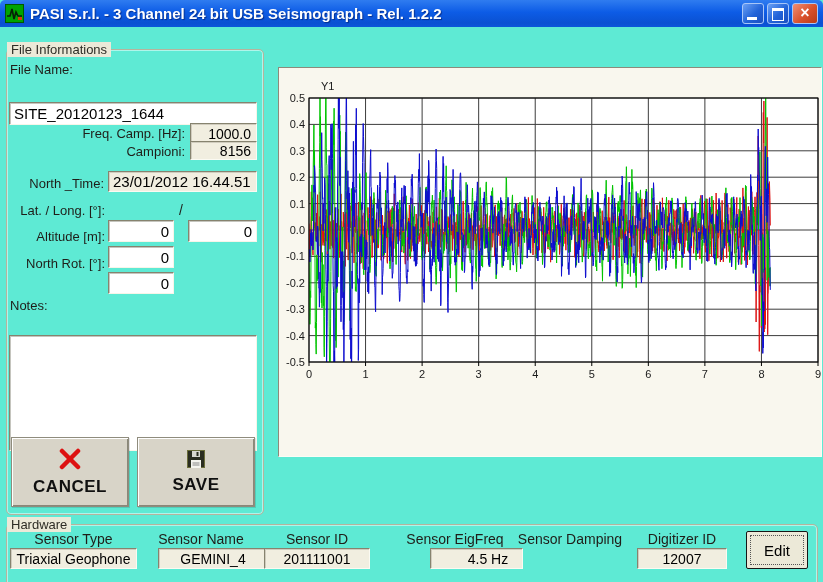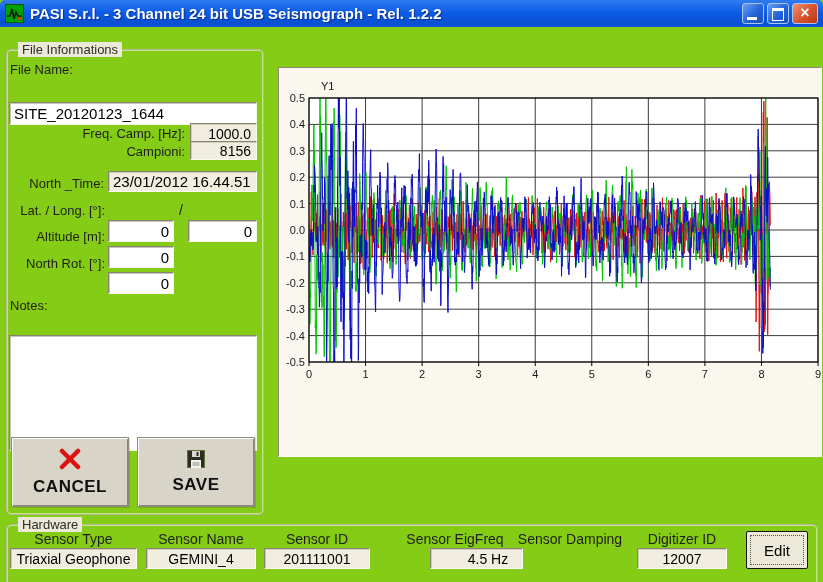--- a/index.html
+++ b/index.html
@@ -1,16 +1,16 @@
 <!DOCTYPE html>
 <html><head>
 <meta charset="utf-8">
 <style>
   html,body{margin:0;padding:0;background:#9a9a9a;}
-  .window{position:relative;width:823px;height:582px;background:#84cc16;overflow:hidden;
+  .window{position:relative;width:823px;height:582px;background:#5eead4;overflow:hidden;
           font-family:"Liberation Sans",sans-serif;box-sizing:border-box;}
 
   
   .titlebar{position:absolute;left:0;top:0;width:823px;height:27px;
     background:linear-gradient(180deg,#2f7cf0 0%,#0d5ce6 45%,#0a51d2 85%,#0c56da 100%);
     display:flex;align-items:center;border-radius:5px 5px 0 0;}
   .app-icon{width:19px;height:19px;margin:0 6px 0 5px;flex:none;}
   .title-text{color:#fff;font-size:15px;font-weight:bold;flex:1;white-space:nowrap;
     text-shadow:1px 1px 1px rgba(0,20,90,.6);}
   .win-buttons{display:flex;gap:3px;margin-right:5px;}
@@ -18,21 +18,21 @@
     position:relative;box-sizing:border-box;cursor:pointer;}
   .btn-blue{background:linear-gradient(135deg,#6aa0f4,#2263d8 55%,#1b4fc0);}
   .btn-red{width:26px;background:linear-gradient(135deg,#f08f74,#d9512c 55%,#b83a18);}
   .glyph-min::after{content:'';position:absolute;left:4px;bottom:3px;width:10px;height:3px;background:#fff;}
   .glyph-max::after{content:'';position:absolute;left:4px;top:4px;width:10px;height:9px;
     border:1px solid #fff;border-top-width:3px;}
   .glyph-close{color:#fff;font-size:16px;font-weight:bold;text-align:center;line-height:18px;}
 
   
   .group{position:absolute;border:1px solid #b7b39c;border-radius:5px;box-shadow:inset 0 0 0 1px rgba(255,255,255,.5);}
-  .group-label{position:absolute;top:-8px;left:11px;background:#ECE9D8;padding:0 4px;
+  .group-label{position:absolute;top:-8px;left:0;background:#ECE9D8;padding:0 4px;
     font-size:13px;color:#2e2d26;line-height:15px;}
 
   
   .lbl{position:absolute;font-size:13px;color:#1f1e19;}
   .rlbl{text-align:right;}
   .input{position:absolute;background:#fff;border:1px solid;
     border-color:#86836f #f7f5e9 #f7f5e9 #86836f;
     box-shadow:inset 1px 1px 0 rgba(90,88,70,.35);
     font-family:"Liberation Sans",sans-serif;font-size:15px;color:#000;
     padding:1px 4px;box-sizing:border-box;outline:none;margin-top:22px;}
@@ -215,21 +215,21 @@
   </div>
 
   <div class="group" style="left:6px;top:524px;width:810px;height:70px;">
     <span class="group-label">Hardware</span>
   </div>
 
   <div class="hw-label" style="left:10px;width:127px;">Sensor Type</div>
   <div class="rovalue hw-value" style="left:10px;width:127px;">Triaxial Geophone</div>
 
   <div class="hw-label" style="left:146px;width:110px;">Sensor Name</div>
-  <div class="rovalue hw-value" style="left:146px;width:110px;">GEMINI_4</div>
+  <div class="rovalue hw-value" style="left:158px;width:110px;">GEMINI_4</div>
 
   <div class="hw-label" style="left:264px;width:106px;">Sensor ID</div>
   <div class="rovalue hw-value" style="left:264px;width:106px;">201111001</div>
 
   <div class="hw-label" style="left:405px;width:100px;">Sensor EigFreq</div>
   <div class="rovalue hw-value" style="left:430px;width:93px;padding-left:23px;">4.5 Hz</div>
 
   <div class="hw-label" style="left:508px;width:124px;">Sensor Damping</div>
 
   <div class="hw-label" style="left:632px;width:100px;">Digitizer ID</div>

